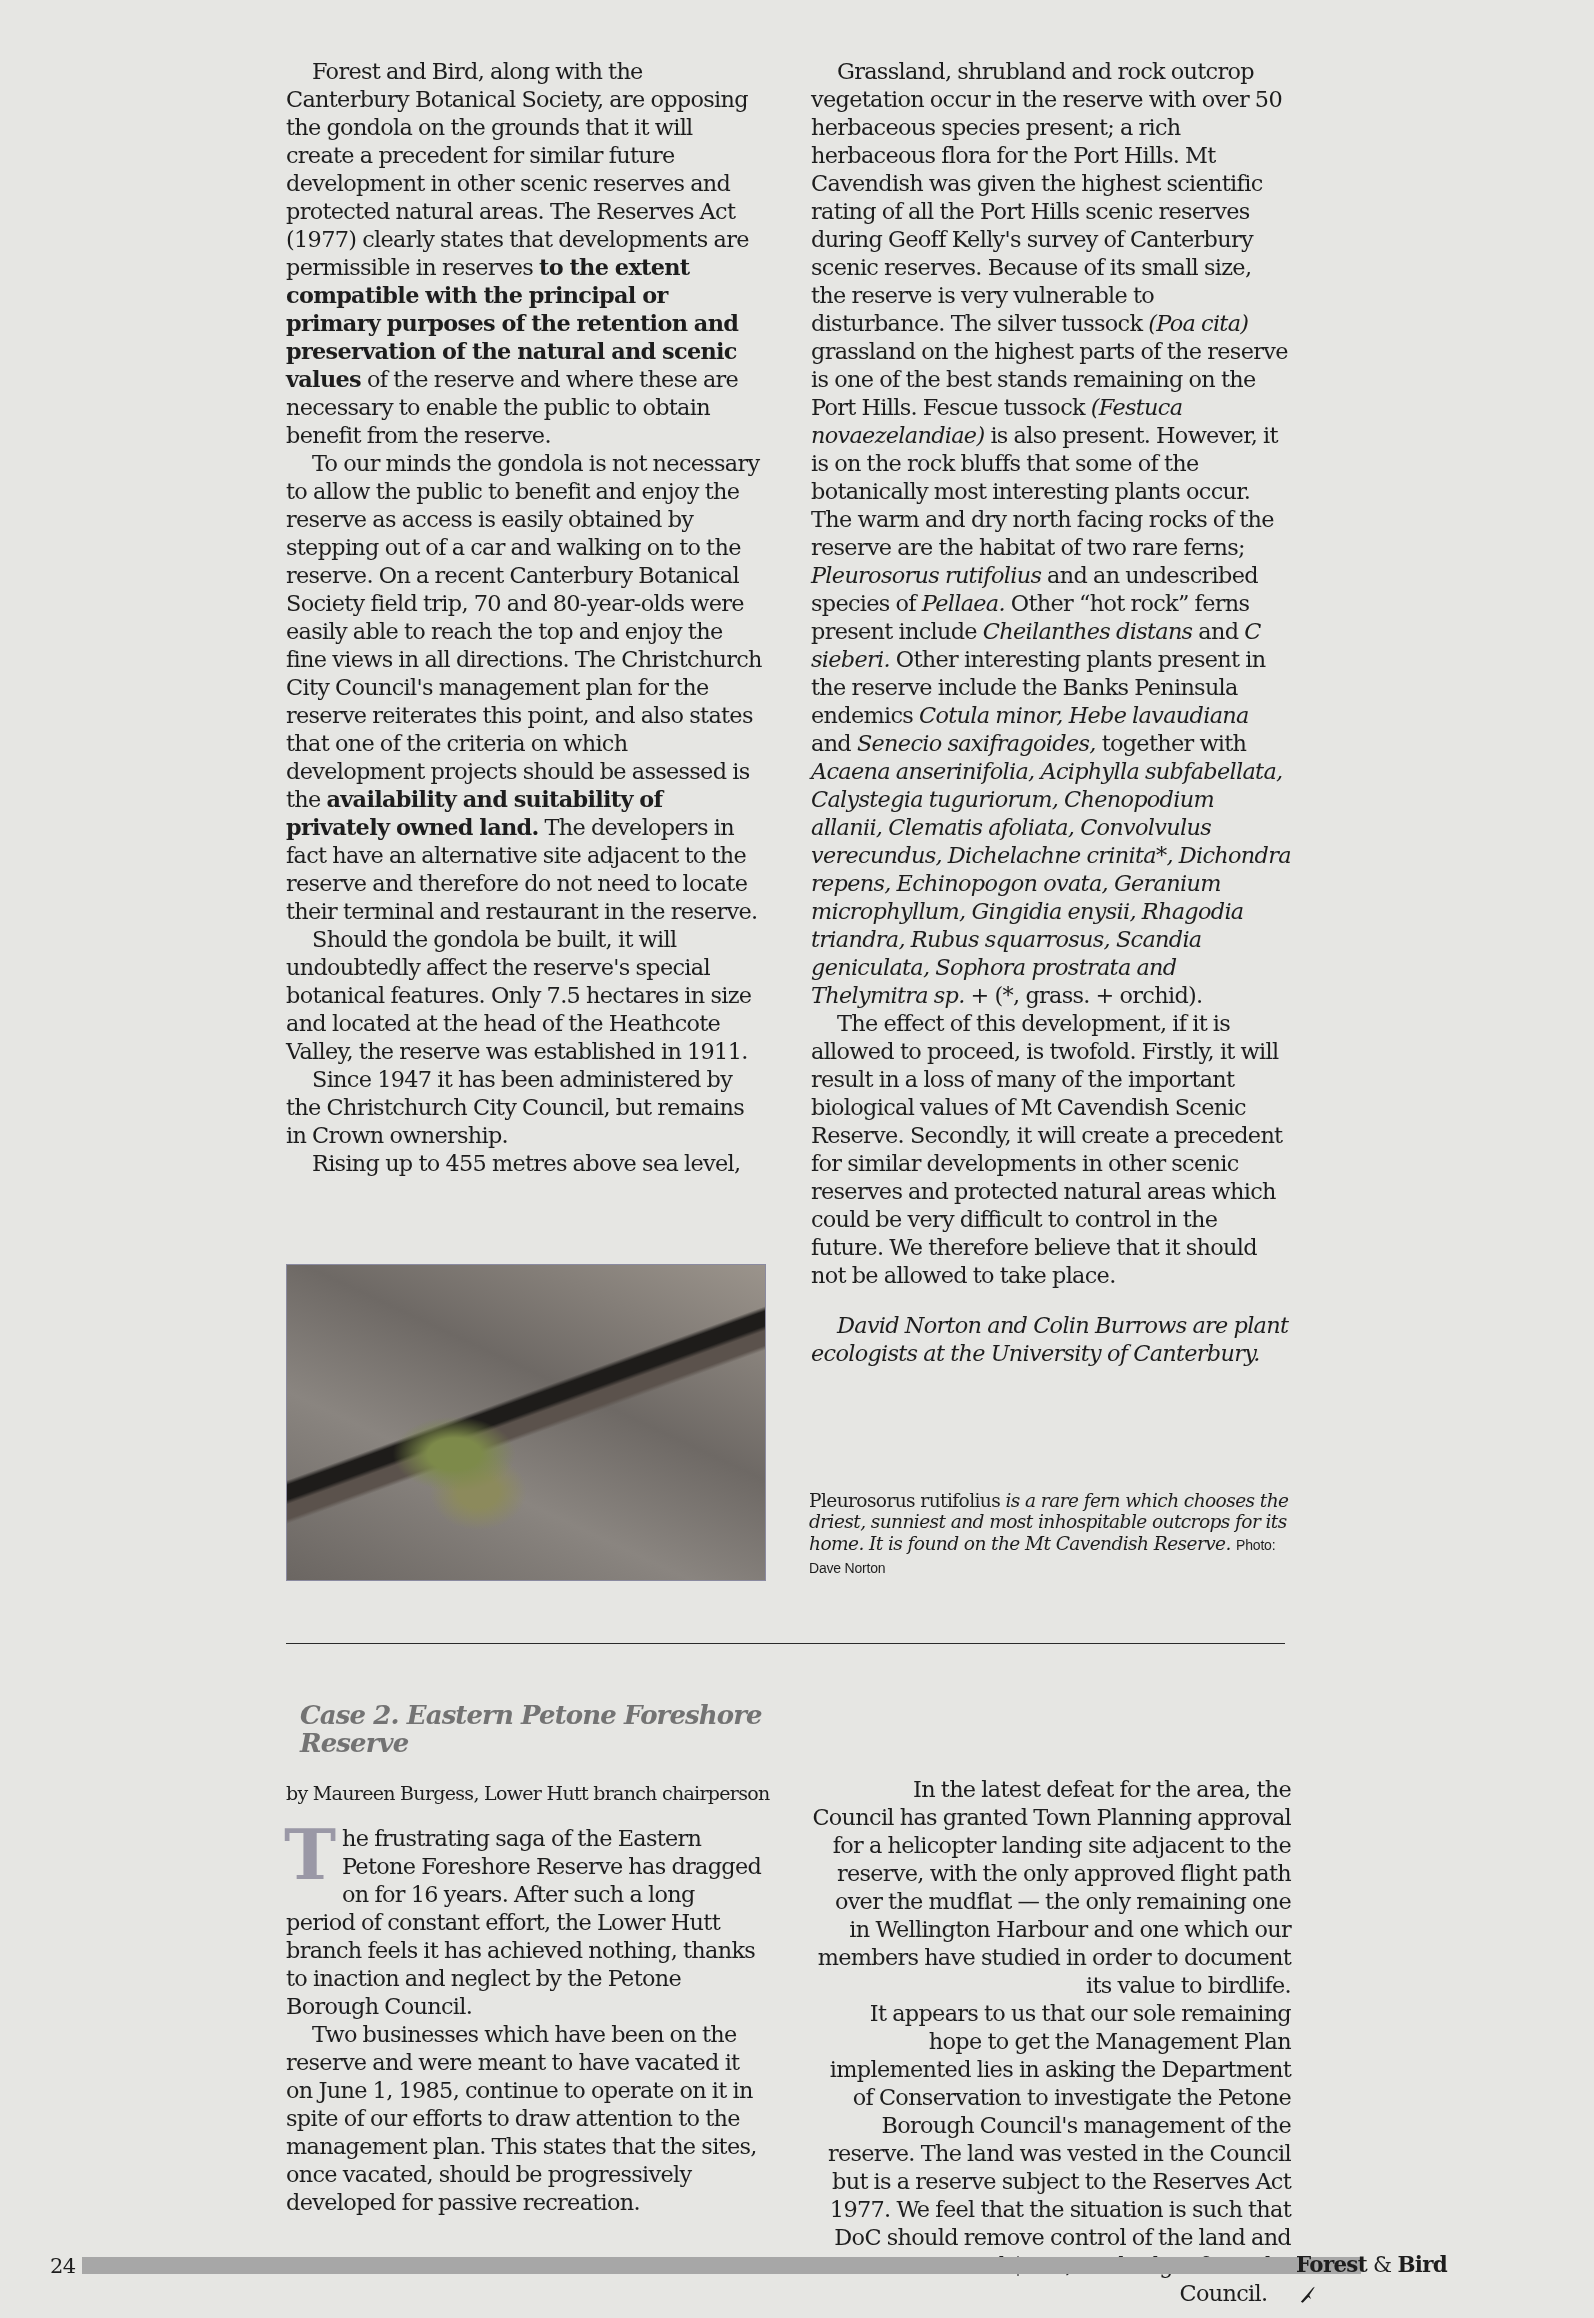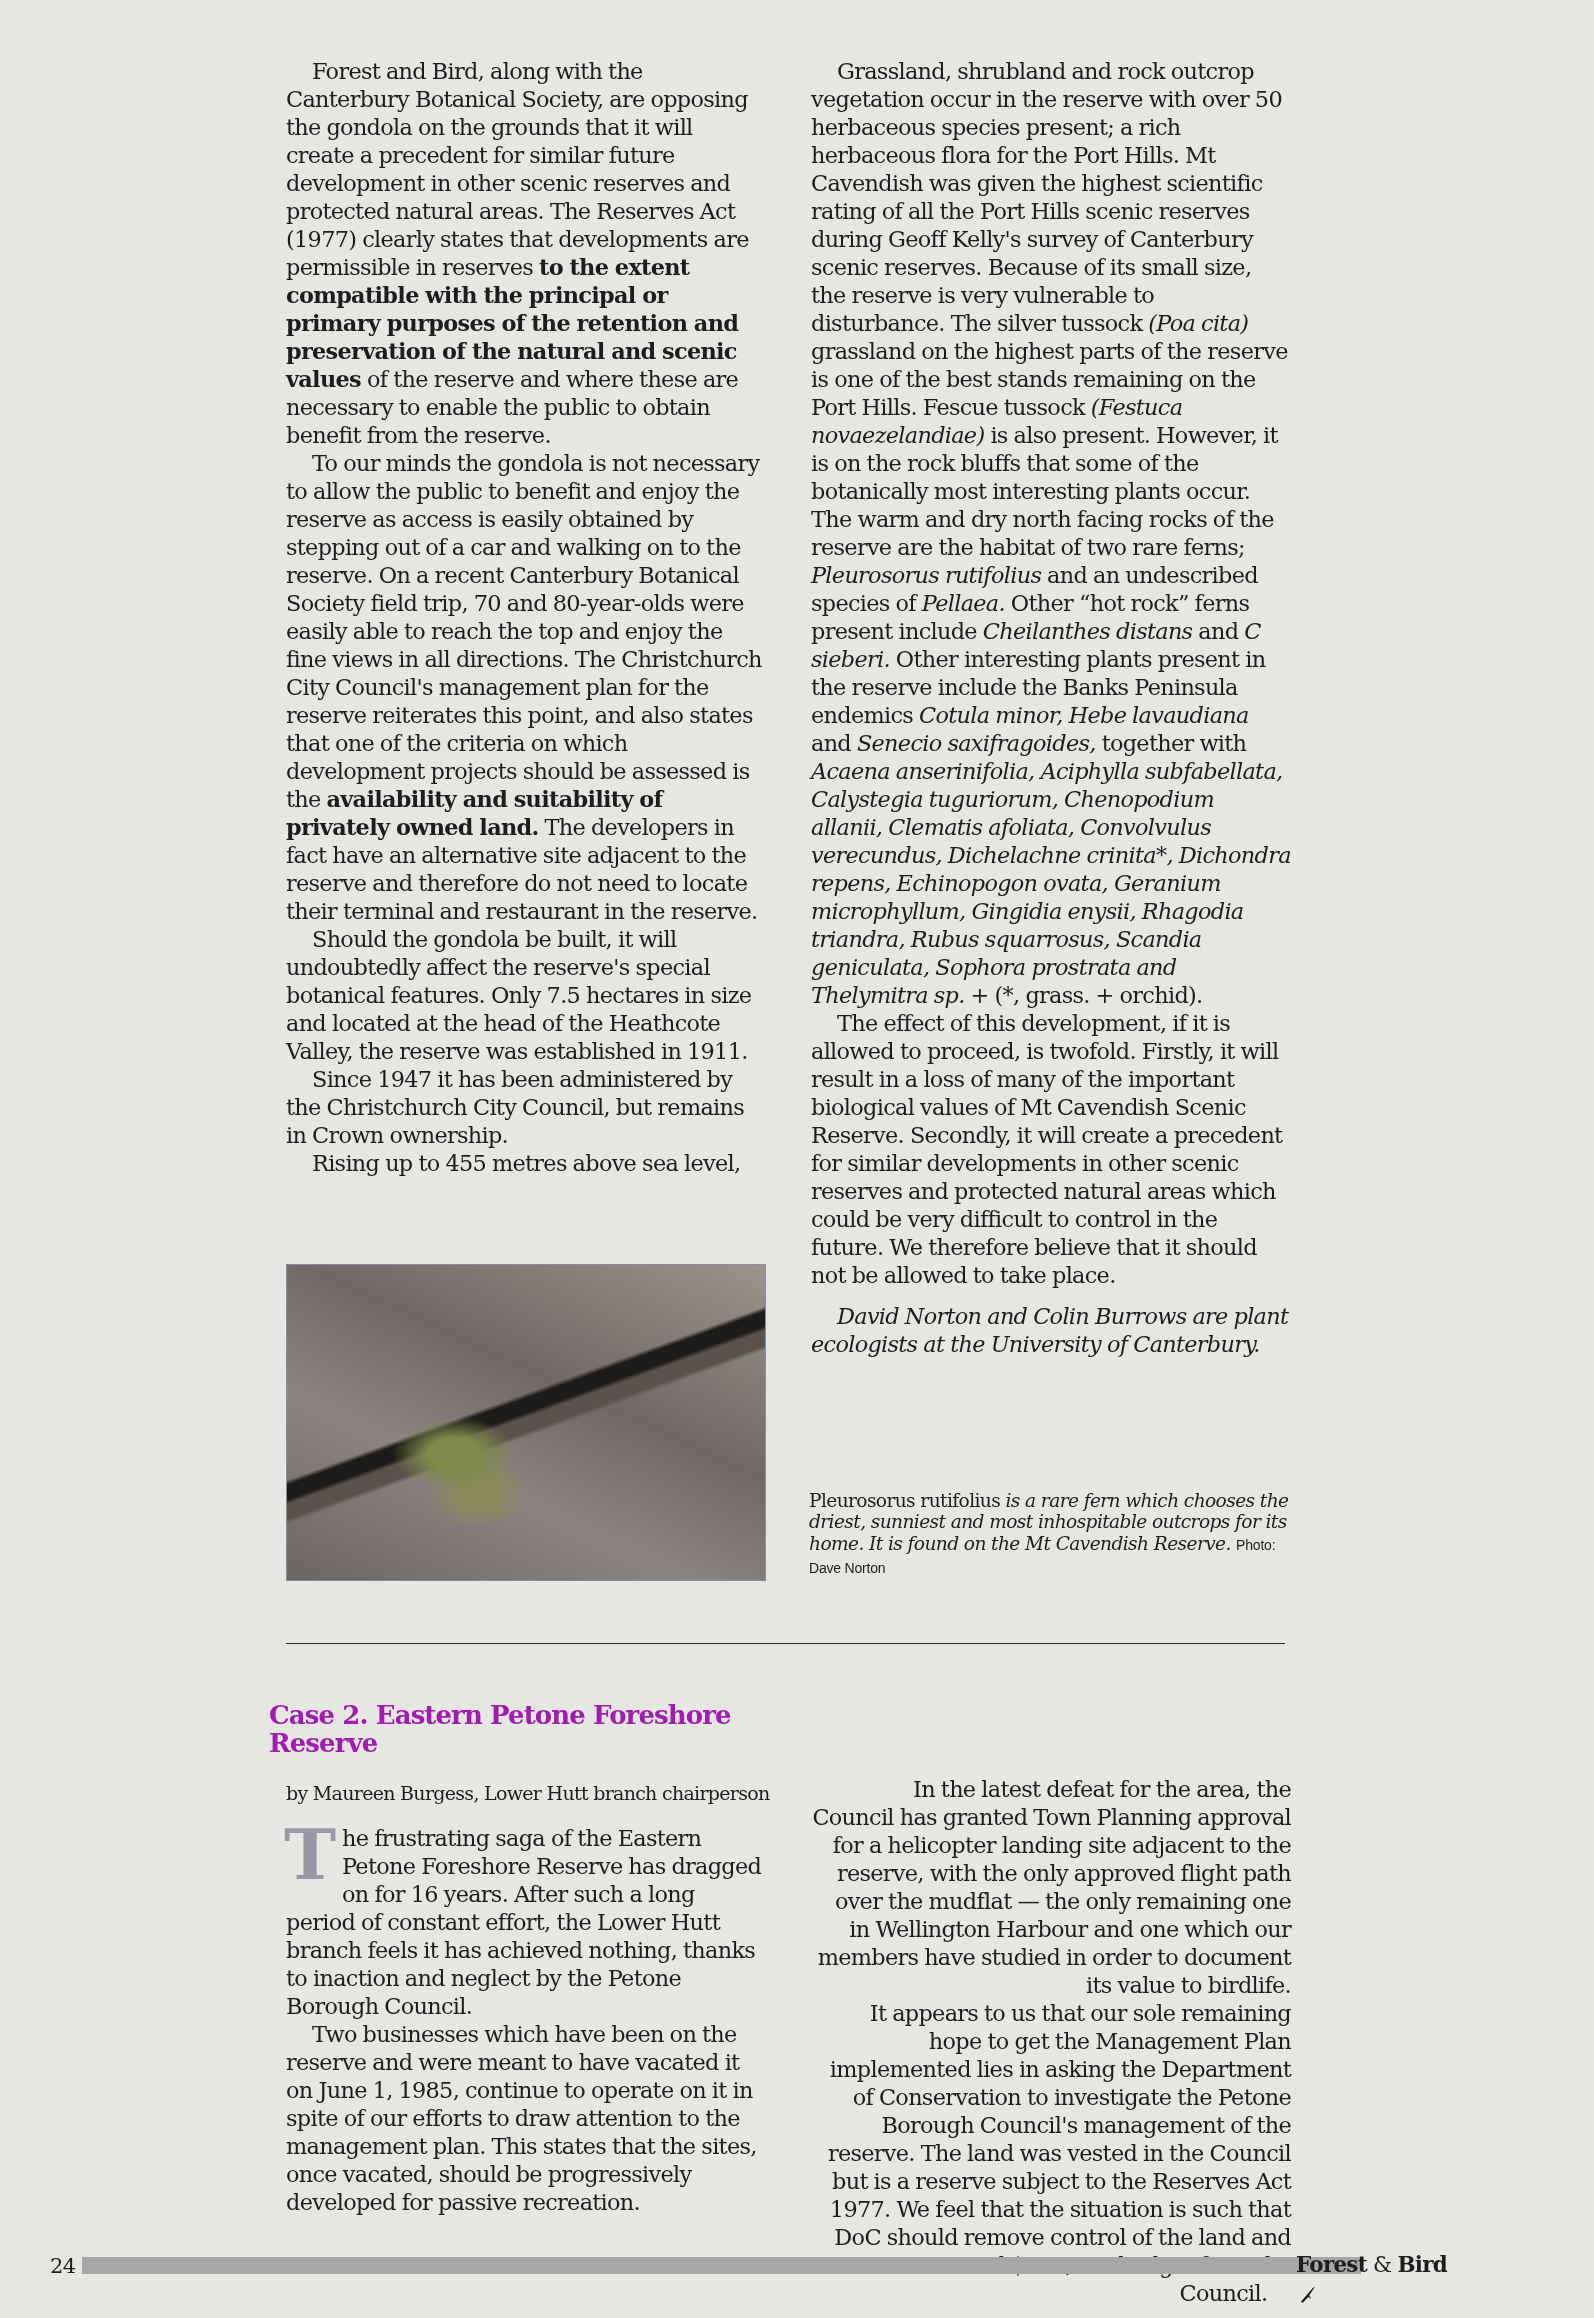--- a/index.html
+++ b/index.html
@@ -40,24 +40,25 @@
     position: absolute; left: 809px; top: 1490px; width: 489px;
     font-size: 18.6px; line-height: 21.4px; letter-spacing: -0.6px;
   }
   .caption .credit { font-style: normal; font-size: 14px; font-family: "Liberation Sans", sans-serif; letter-spacing: -0.2px; }
 
   .rule {
     position: absolute; left: 286px; top: 1643px; width: 999px; height: 0;
     border-top: 1.4px solid #2a2a2a;
   }
   .heading {
-    position: absolute; left: 269px; top: 1701px; width: 489px;
+    position: absolute; left: 300px; top: 1701px; width: 489px;
     font-family: "DejaVu Serif", serif; font-weight: bold;
     font-size: 26px; line-height: 28px; letter-spacing: -0.9px;
-    color: #a21caf;
+    color: #737373;
+    font-style: italic;
   }
   .byline {
     position: absolute; left: 286px; top: 1768px; width: 489px;
     font-size: 19px; line-height: 30px; letter-spacing: -0.7px; margin-top: 10px;
   }
   .dropcap {
     float: left; font-size: 70px; line-height: 56px; color: #9a98a6;
     font-weight: bold; margin: 2.8px 6.5px 0 -1.9px; font-family: "DejaVu Serif", serif;
   }
   .footer-num {
@@ -83,21 +84,21 @@
   <p>Should the gondola be built, it will undoubtedly affect the reserve's special botanical features. Only 7.5 hectares in size and located at the head of the Heathcote Valley, the reserve was established in 1911.</p>
   <p>Since 1947 it has been administered by the Christchurch City Council, but remains in Crown ownership.</p>
   <p>Rising up to 455 metres above sea level,</p>
 </div>
 
 <div class="photo" title="Pleurosorus rutifolius fern growing in a rock crevice"></div>
 
 <div class="col col2">
   <p><span>Grassland, shrubland and rock outcrop vegetation occur in the reserve with over 50 herbaceous species present; a rich herbaceous flora for the Port Hills. Mt Cavendish was given the highest scientific rating of all the Port Hills scenic reserves during Geoff Kelly's survey of Canterbury scenic reserves. Because of its small size, the reserve is very vulnerable to disturbance. The silver tussock </span><i>(Poa cita)</i><span> grassland on the highest parts of the reserve is one of the best stands remaining on the Port Hills. Fescue tussock </span><i>(Festuca novaezelandiae)</i><span> is also present. However, it is on the rock bluffs that some of the botanically most interesting plants occur. The warm and dry north facing rocks of the reserve are the habitat of two rare ferns; </span><i>Pleurosorus rutifolius</i><span> and an undescribed species of </span><i>Pellaea.</i><span> Other “hot rock” ferns present include </span><i>Cheilanthes distans</i><span> and </span><i>C sieberi.</i><span> Other interesting plants present in the reserve include the Banks Peninsula endemics </span><i>Cotula minor, Hebe lavaudiana</i><span> and </span><i>Senecio saxifragoides,</i><span> together with </span><i>Acaena anserinifolia, Aciphylla subfabellata, Calystegia tuguriorum, Chenopodium allanii, Clematis afoliata, Convolvulus verecundus, Dichelachne crinita*, Dichondra repens, Echinopogon ovata, Geranium microphyllum, Gingidia enysii, Rhagodia triandra, Rubus squarrosus, Scandia geniculata, Sophora prostrata and Thelymitra sp. +</i><span> (*, grass. + orchid).</span></p>
   <p>The effect of this development, if it is allowed to proceed, is twofold. Firstly, it will result in a loss of many of the important biological values of Mt Cavendish Scenic Reserve. Secondly, it will create a precedent for similar developments in other scenic reserves and protected natural areas which could be very difficult to control in the future. We therefore believe that it should not be allowed to take place.</p>
-  <p style="margin-top:13px"><i>David Norton and Colin Burrows are plant ecologists at the University of Canterbury.</i></p>
+  <p style="margin-top:22px"><i>David Norton and Colin Burrows are plant ecologists at the University of Canterbury.</i></p>
 </div>
 
 <div class="caption">
   <span>Pleurosorus rutifolius</span><i> is a rare fern which chooses the driest, sunniest and most inhospitable outcrops for its home. It is found on the Mt Cavendish Reserve. </i><span class="credit">Photo: Dave Norton</span>
 </div>
 
 <div class="rule"></div>
 
 <div class="heading">Case 2. Eastern Petone Foreshore Reserve</div>
 <div class="byline">by Maureen Burgess, Lower Hutt branch chairperson</div>

